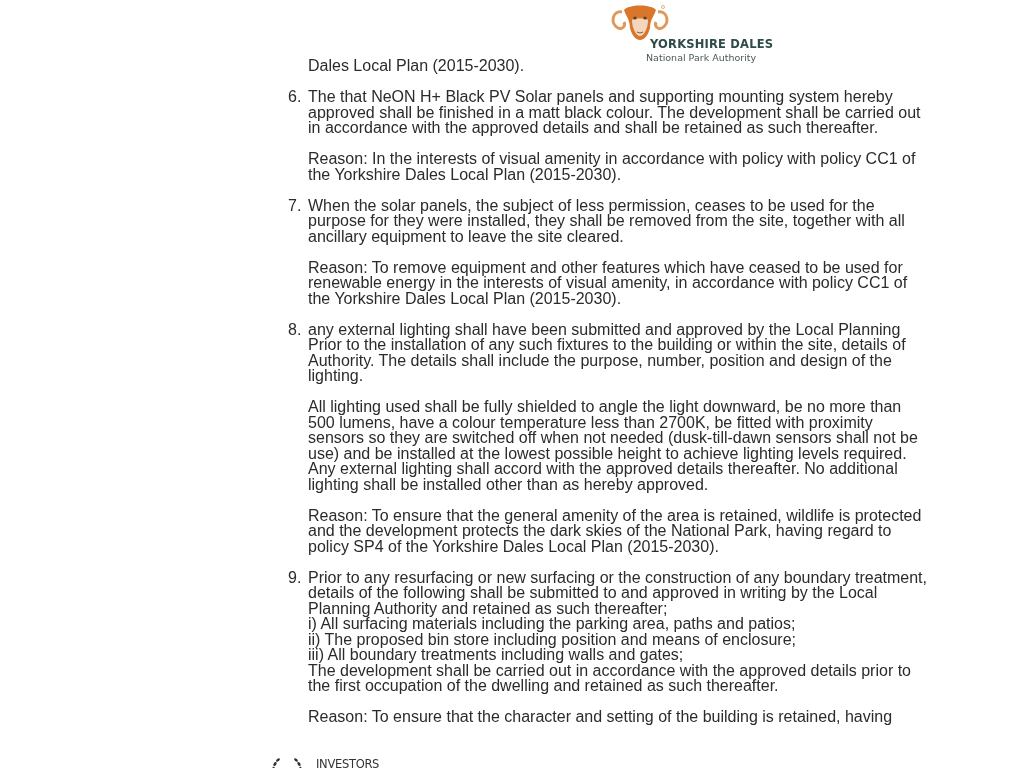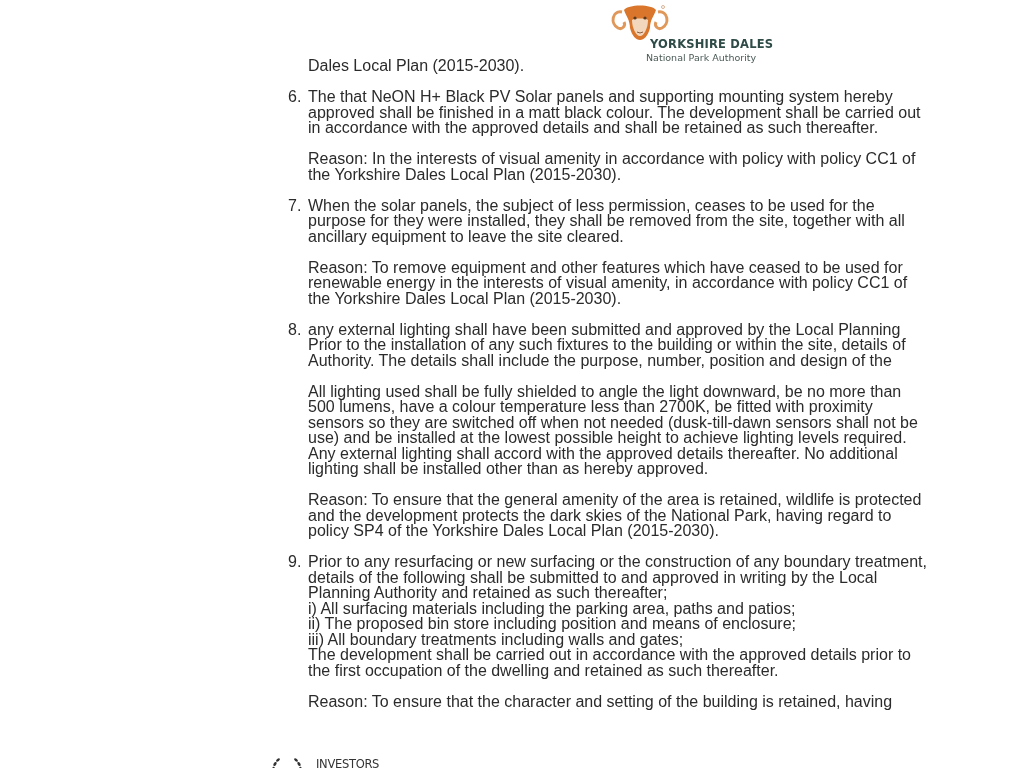--- a/index.html
+++ b/index.html
@@ -84,20 +84,21 @@
       <div class="line indent">renewable energy in the interests of visual amenity,  in accordance with policy CC1 of</div>
       <div class="line indent">the Yorkshire Dales Local Plan (2015-2030).</div>
     </div>
     <div class="gap"></div>
 
     <div class="para">
       <span class="num">8.</span>
       <div class="line indent">any external lighting shall have been submitted and approved by the Local Planning</div>
       <div class="line indent">Prior to the installation of any such fixtures to the building or within the site,  details of</div>
       <div class="line indent">Authority.  The details shall include the purpose,  number,  position and design of the</div>
+      <div class="line indent">lighting.</div>
       <div class="gap"></div>
       <div class="line indent">All lighting used shall be fully shielded to angle the light downward,  be no more than</div>
       <div class="line indent">500 lumens,  have a colour temperature less than 2700K,  be fitted with proximity</div>
       <div class="line indent">sensors so they are switched off when not needed (dusk-till-dawn sensors shall not be</div>
       <div class="line indent">use) and be installed at the lowest possible height to achieve lighting levels required.</div>
       <div class="line indent">Any external lighting shall accord with the approved details thereafter.  No additional</div>
       <div class="line indent">lighting shall be installed other than as hereby approved.</div>
       <div class="gap"></div>
       <div class="line indent">Reason: To ensure that the general amenity of the area is retained,  wildlife is protected</div>
       <div class="line indent">and the development protects the dark skies of the National Park, having regard to</div>

